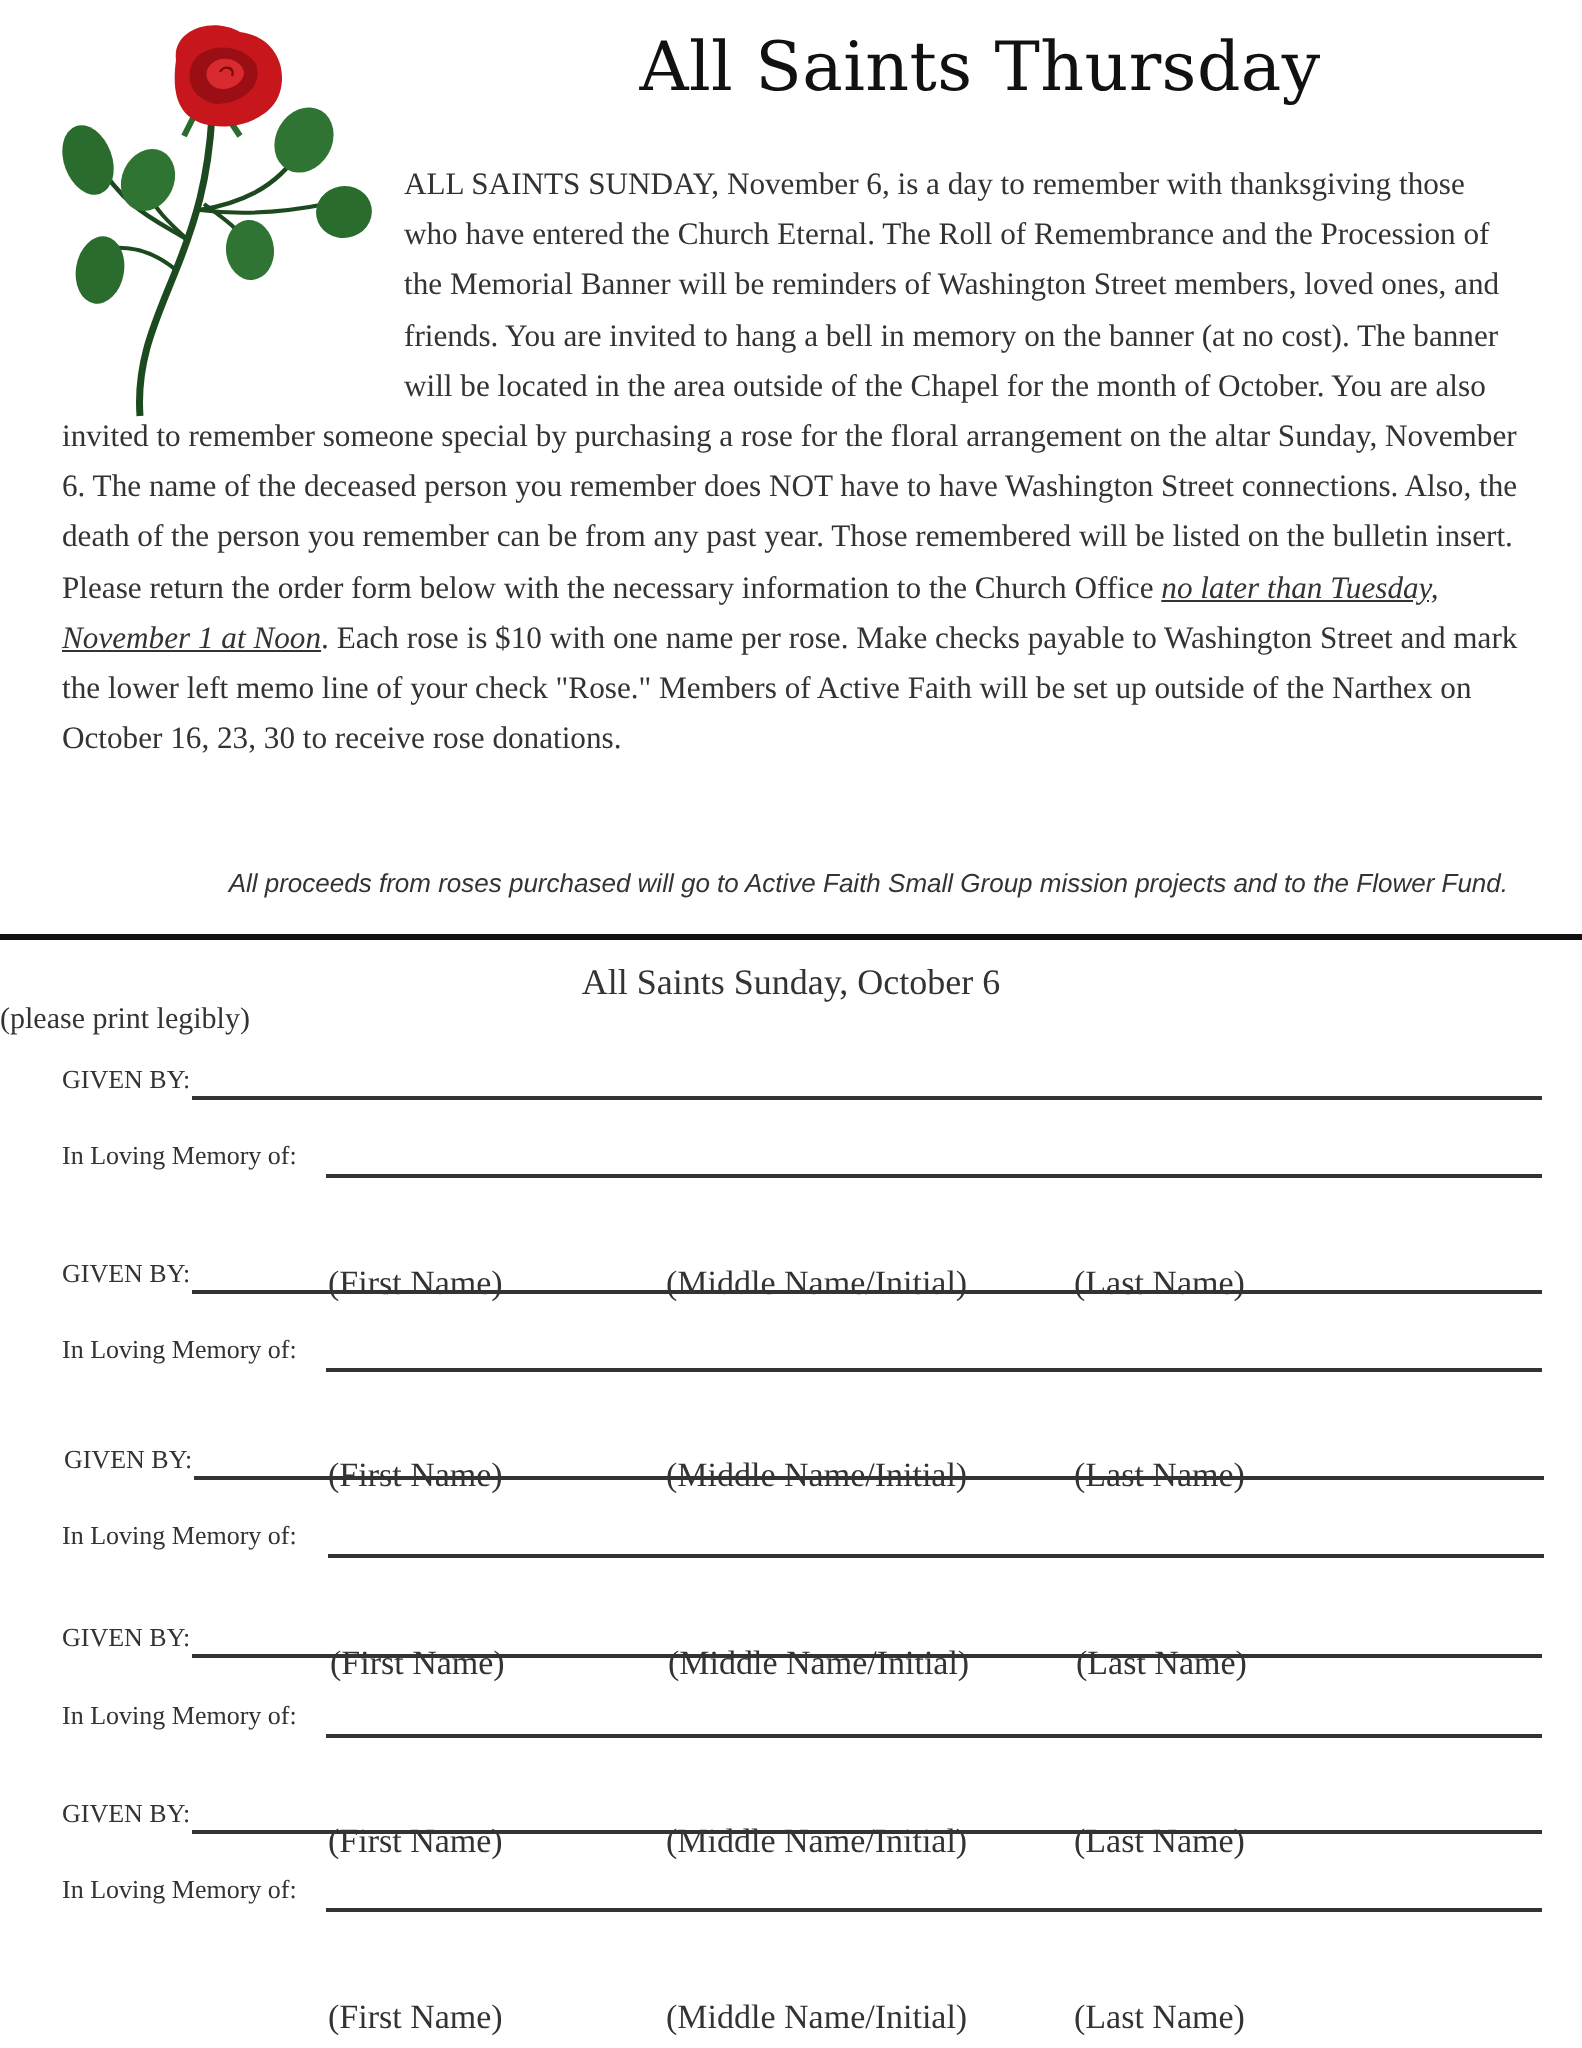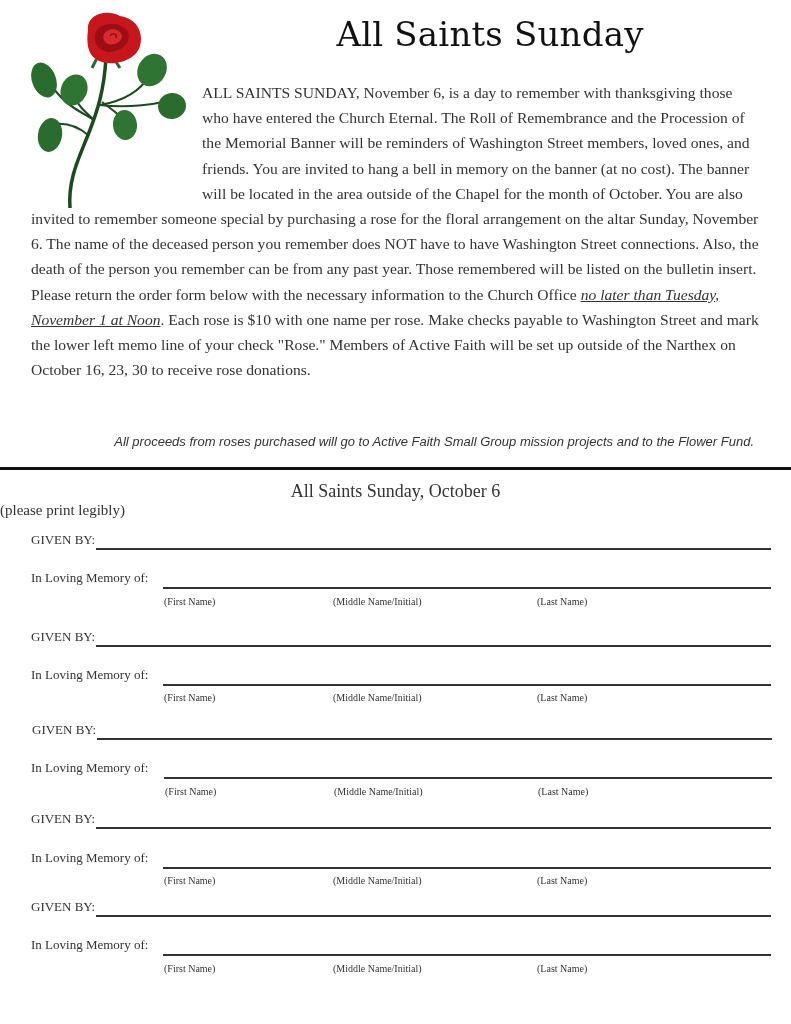--- a/index.html
+++ b/index.html
@@ -35,21 +35,21 @@
       font-family: "Liberation Serif", serif; font-size: 15px; color: #333333;
     }
 
     .entry { position: absolute; left: 0; width: 791px; height: 90px; }
     .label {
       position: absolute; font-family: "Liberation Serif", serif; font-size: 13px; color: #333333;
       white-space: nowrap;
     }
     .line { position: absolute; height: 2px; background: #333333; }
     .sub {
-      position: absolute; font-family: "Liberation Serif", serif; font-size: 10px; color: #333333; white-space: nowrap;
+      position: absolute; font-family: "Liberation Serif", serif; font-size: 17px; color: #333333; white-space: nowrap; margin-top: 36px;
     }
   </style>
 </head>
 <body>
 
 <svg class="rose" viewBox="0 0 162 200" xmlns="http://www.w3.org/2000/svg">
 
   <path d="M78 48 C 76 80, 70 100, 60 125 C 50 150, 40 170, 42 198" stroke="#1c4a1e" stroke-width="3.5" fill="none"></path>
 
   <path d="M66 110 C 50 100, 35 95, 20 70" stroke="#1c4a1e" stroke-width="2.2" fill="none"></path>
@@ -67,21 +67,21 @@
   <ellipse cx="97" cy="115" rx="12" ry="15" transform="rotate(-5 97 115)" fill="#2f7433"></ellipse>
 
   <path d="M70 46 L 64 58 M84 46 L 92 58" stroke="#2a6b2e" stroke-width="3" fill="none"></path>
 
   <path d="M60 20 C 58 5, 78 -2, 92 6 C 108 8, 116 22, 112 36 C 108 50, 88 56, 74 52 C 60 48, 58 35, 60 20 Z" fill="#c8161d"></path>
   <path d="M68 22 C 72 12, 92 10, 100 22 C 104 34, 92 42, 80 42 C 70 40, 64 32, 68 22 Z" fill="#9b0f14"></path>
   <path d="M76 24 C 80 17, 92 18, 94 26 C 94 32, 86 36, 80 34 C 76 32, 74 28, 76 24 Z" fill="#d82a2f"></path>
   <path d="M82 26 C 84 22, 90 24, 88 28" stroke="#7a0a0e" stroke-width="1.2" fill="none"></path>
 </svg>
 
-<div class="title">All Saints Sunday</div>
+<div class="title">All Saints Thursday</div>
 
 <div class="body-text">
   <span class="float-spacer"></span><span>ALL SAINTS SUNDAY, November 6, is a day to remember with thanksgiving those who have entered the Church Eternal. The Roll of Remembrance and the Procession of the Memorial Banner will be reminders of Washington Street members, loved ones, and friends. You are invited to hang a bell in memory on the banner (at no cost).  The banner will be located in the area outside of the Chapel for the month of October. You are also invited to remember someone special by purchasing a rose for the floral arrangement on the altar Sunday, November 6. The name of the deceased person you remember does NOT have to have Washington Street connections. Also, the death of the person you remember can be from any past year. Those remembered will be listed on the bulletin insert. Please return the order form below with the necessary information to the Church Office </span><span class="deadline">no later than Tuesday, November 1 at Noon</span><span>. Each rose is $10 with one name per rose. Make checks payable to Washington Street and mark the lower left memo line of your check "Rose." Members of Active Faith will be set up outside of the Narthex on October 16, 23, 30 to receive rose donations.</span>
 </div>
 
 <div class="proceeds">All proceeds from roses purchased will go to Active Faith Small Group mission projects and to the Flower Fund.</div>
 
 <div class="divider"></div>
 
 <div class="form-title">All Saints Sunday, October 6</div>

